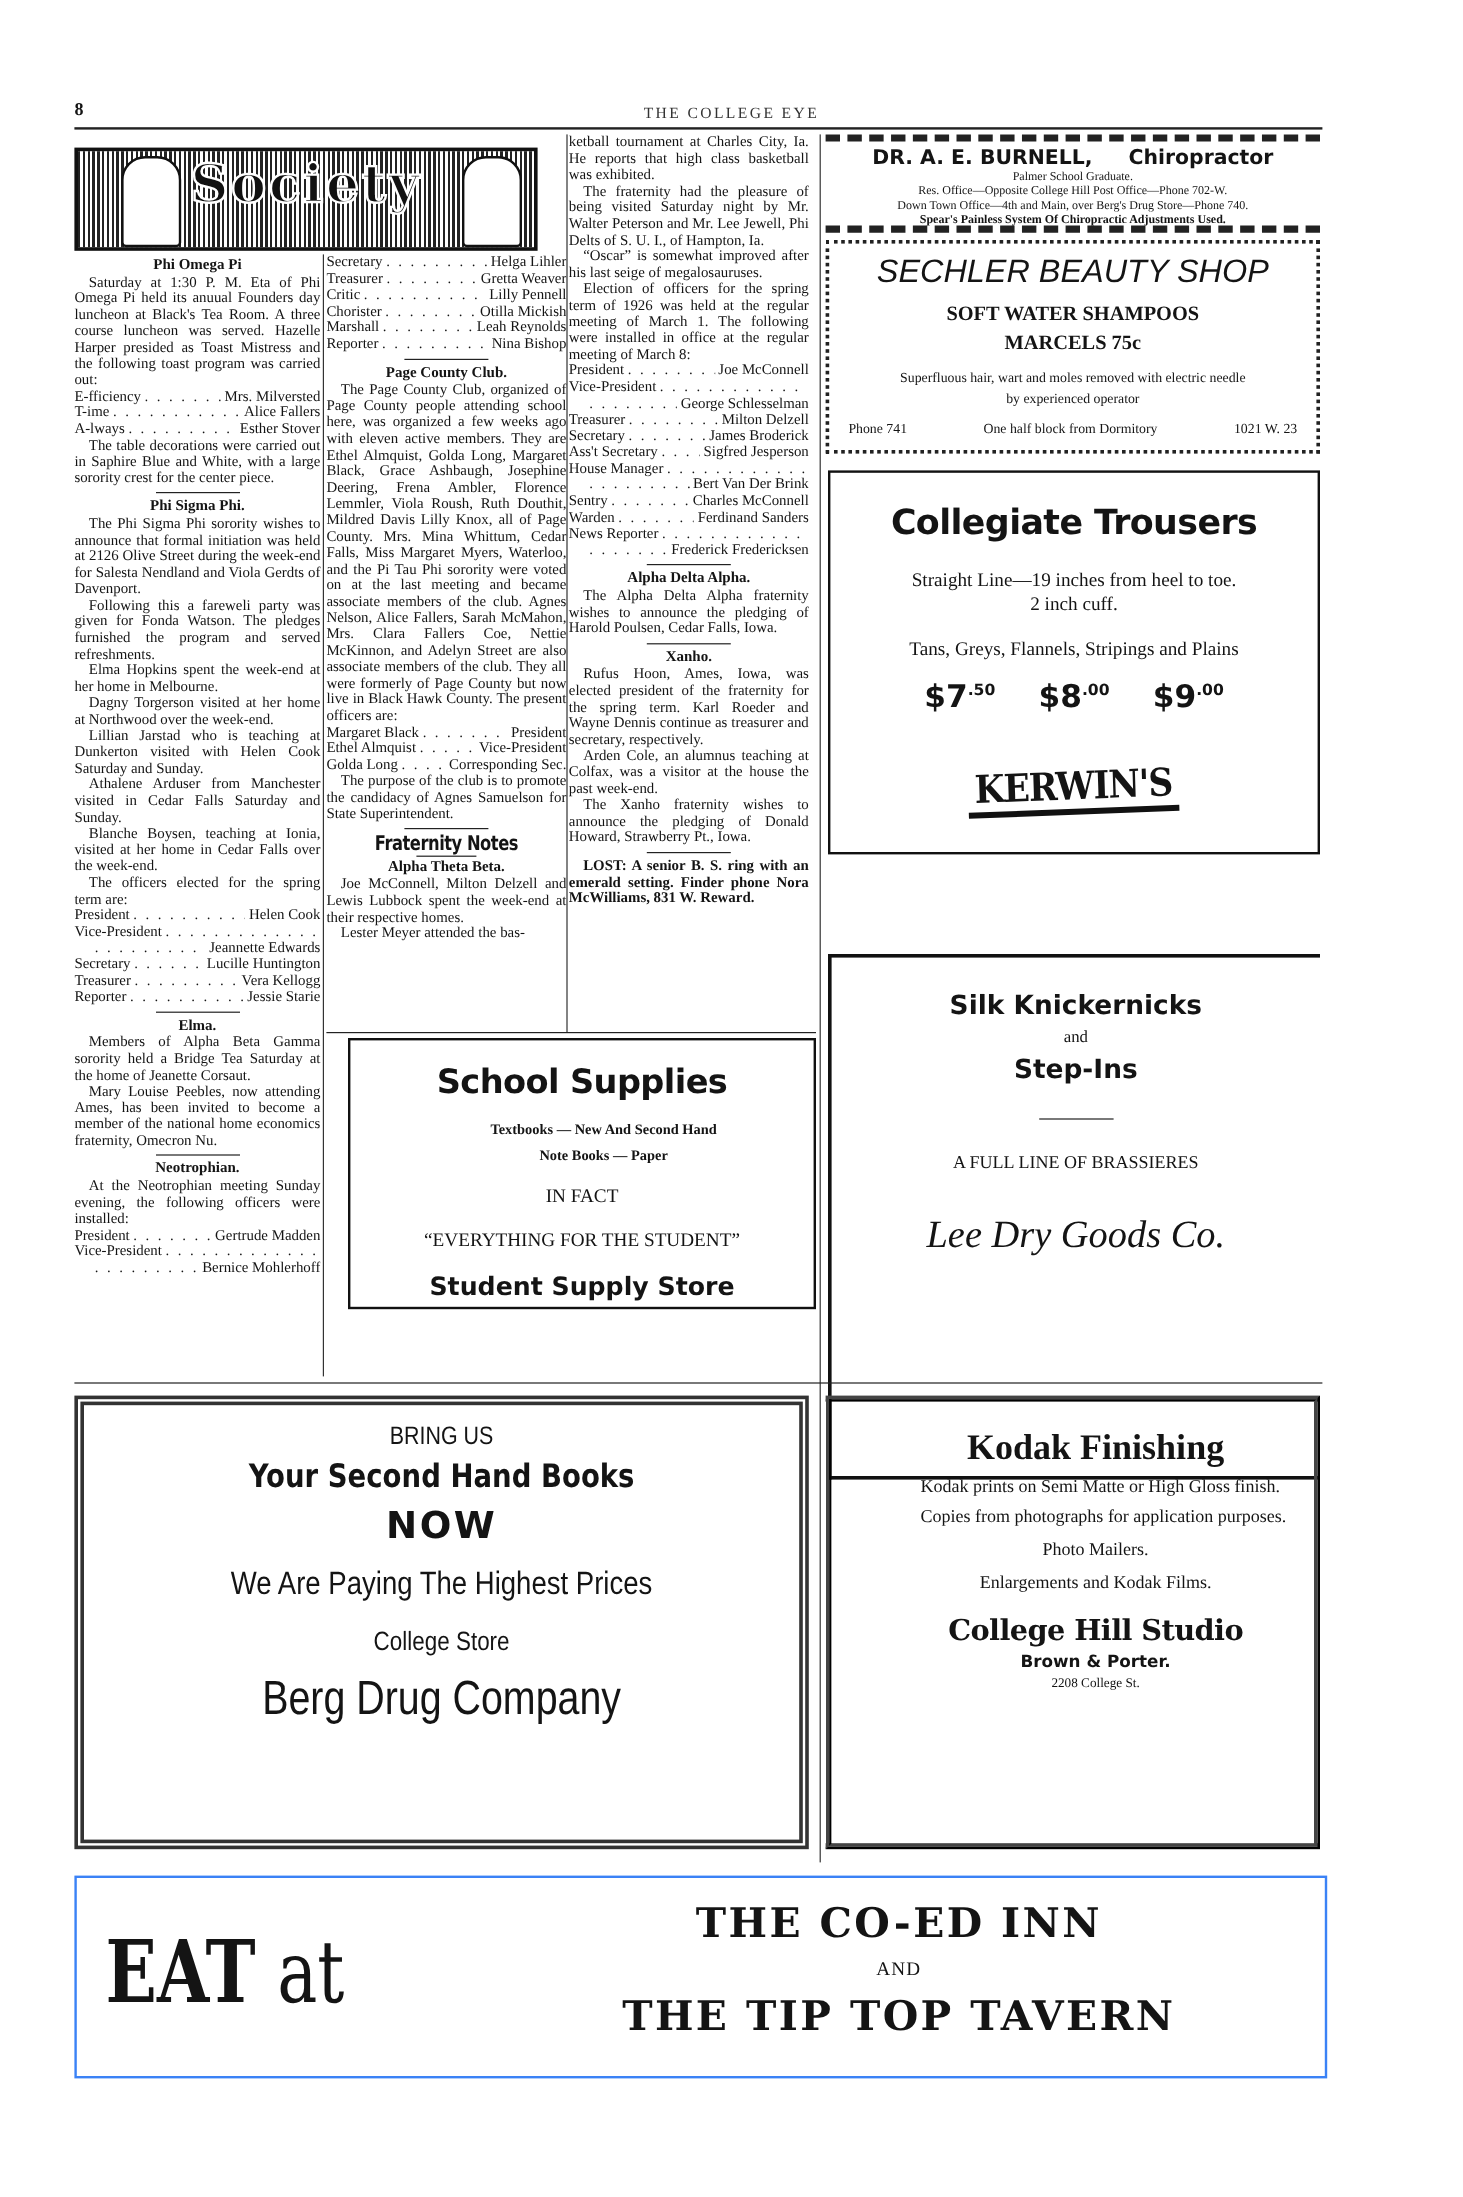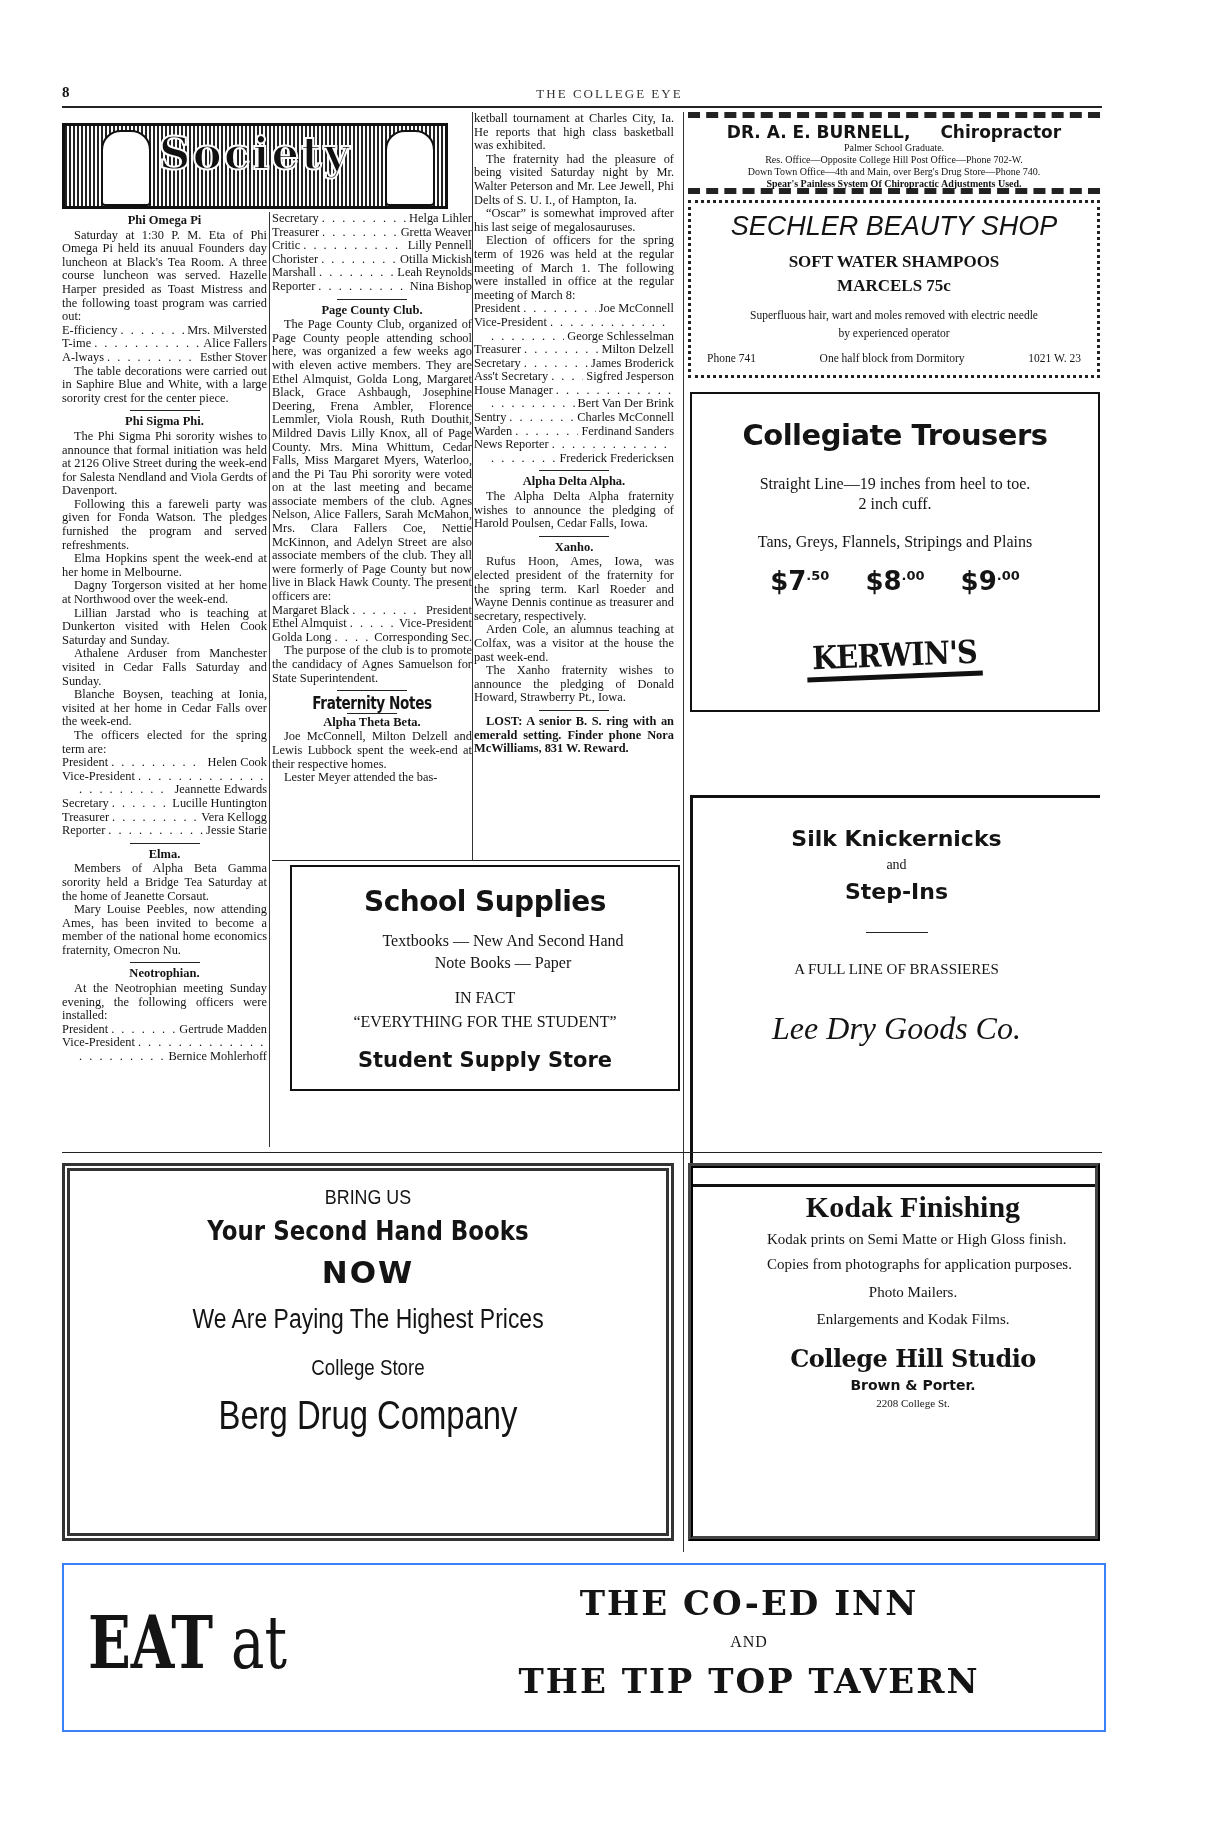--- a/index.html
+++ b/index.html
@@ -44,30 +44,30 @@
   .sechler .t { font-size: 11.5px; line-height: 18px; margin-top: 8px; }
   .sechler .foot { display: flex; justify-content: space-between; padding: 10px 16px 0; font-size: 11.5px; }
 
   .trousers { left: 690px; top: 392px; width: 410px; height: 320px; border: 2px solid #111; padding-top: 24px; }
   .trousers .h1 { font-family: "DejaVu Sans", sans-serif; font-weight: bold; font-size: 29px; letter-spacing: -0.5px; }
   .trousers .t { font-size: 16px; line-height: 20px; }
   .trousers .prices { display: flex; justify-content: center; gap: 36px; margin-top: 14px; font-family: "DejaVu Sans", sans-serif; font-weight: bold; font-size: 26px; }
   .trousers sup { font-size: 13px; }
   .kerwins { margin: 40px auto 0; display: inline-block; font-family: "DejaVu Serif", serif; font-weight: bold; font-size: 32px; letter-spacing: -1px; border-bottom: 5px solid #111; transform: scaleX(0.9) rotate(-2deg); padding: 0 6px; }
 
-  .silk { left: 690px; top: 795px; width: 410px; height: 392px; border: 3px solid #111; border-right: 0; padding-top: 28px; text-align: center; }
+  .silk { left: 690px; top: 795px; width: 410px; height: 438px; border: 3px solid #111; border-right: 0; padding-top: 28px; text-align: center; }
   .silk .h1 { font-family: "DejaVu Sans", sans-serif; font-weight: bold; font-size: 22px; }
   .silk .and { font-size: 14px; margin: 6px 0; }
   .silk .rule { width: 62px; margin: 28px auto; border-top: 1.5px solid #222; }
   .silk .t { font-size: 15px; }
   .silk .lee { font-family: "Liberation Serif", serif; font-style: italic; font-size: 32px; margin-top: 32px; }
 
   .schoolsup { left: 290px; top: 865px; width: 390px; height: 226px; border: 2px solid #111; padding-top: 18px; }
   .schoolsup .h1 { font-family: "DejaVu Sans", sans-serif; font-weight: bold; font-size: 28px; letter-spacing: -0.5px; }
-  .schoolsup .b { font-weight: normal; font-size: 16px; line-height: 22px; margin-left: 36px; }
+  .schoolsup .b { font-weight: bold; font-size: 12px; line-height: 22px; margin-left: 36px; }
   .schoolsup .t { font-size: 16px; line-height: 20px; margin-top: 14px; }
   .schoolsup .h2 { font-family: "DejaVu Sans", sans-serif; font-weight: bold; font-size: 21px; margin-top: 16px; }
 
   .bergad { left: 62px; top: 1163px; width: 612px; height: 378px; border: 8px double #333; padding-top: 14px; }
   .bergad .s1 { font-size: 21px; font-family: "Liberation Sans", sans-serif; transform: scaleX(0.85); }
   .bergad .h1 { font-family: "DejaVu Sans", sans-serif; font-weight: bold; font-size: 27px; transform: scaleX(0.85); margin-top: 6px; }
   .bergad .now { font-family: "DejaVu Sans", sans-serif; font-weight: bold; font-size: 31px; margin-top: 8px; letter-spacing: 2px; }
   .bergad .s2 { font-family: "Liberation Sans", sans-serif; font-size: 27px; transform: scaleX(0.85); margin-top: 14px; }
   .bergad .s3 { font-family: "Liberation Sans", sans-serif; font-size: 22px; transform: scaleX(0.85); margin-top: 20px; }
   .bergad .s4 { font-family: "Liberation Sans", sans-serif; font-size: 40px; transform: scaleX(0.82); margin-top: 12px; }
@@ -358,21 +358,21 @@
     <span><span>$9</span><sup>.00</sup></span>
   </div>
   <div class="kerwins">KERWIN'S</div>
 </div>
 
 <div class="abs ad schoolsup">
   <div class="h1">School Supplies</div>
   <div class="b" style="margin-top:12px">Textbooks — New And Second Hand</div>
   <div class="b">Note Books — Paper</div>
   <div class="t">IN FACT</div>
-  <div class="t" style="margin-top:4px">“EVERYTHING FOR THE STUDENT”</div>
+  <div class="t" style="margin-top:16px">“EVERYTHING FOR THE STUDENT”</div>
   <div class="h2">Student Supply Store</div>
 </div>
 
 <div class="abs ad silk">
   <div class="h1">Silk Knickernicks</div>
   <div class="and">and</div>
   <div class="h1">Step-Ins</div>
   <div class="rule"></div>
   <div class="t">A FULL LINE OF BRASSIERES</div>
   <div class="lee">Lee Dry Goods Co.</div>

